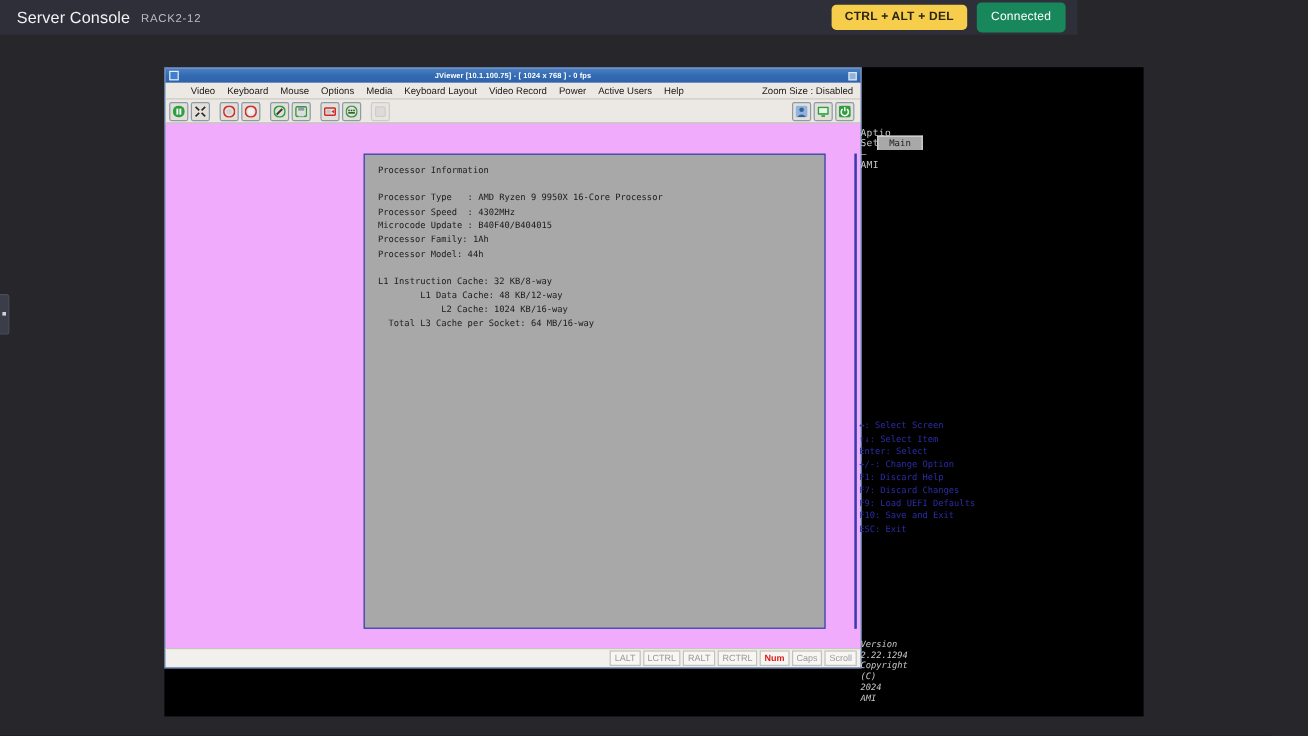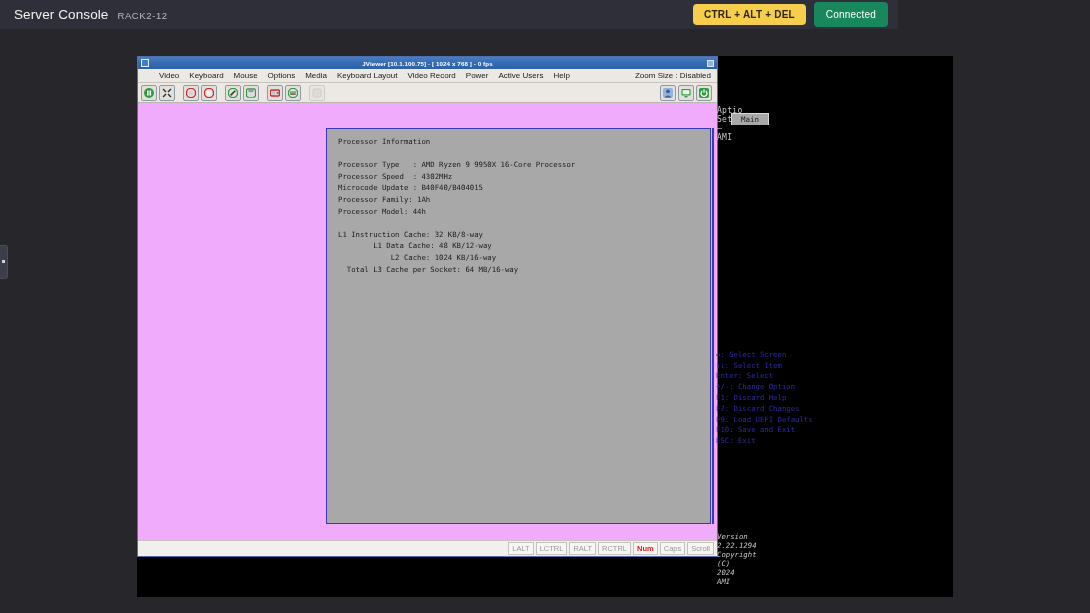--- a/index.html
+++ b/index.html
@@ -123,28 +123,28 @@
     position: absolute; left: 0; right: 0; top: 3px; text-align: center;
     color: #c8c8c8; font-size: 8px; letter-spacing: .3px;
   }
   #bios-tabs { position: absolute; left: 14px; bottom: 0; display: flex; }
   #bios-tabs .tab {
     background: #a8a8a8; color: #202020; font-size: 7.5px;
     padding: 1px 9px 1px 9px; border: 1px solid #d8d8d8;
     border-bottom: none; cursor: pointer;
   }
   #bios-body {
-    flex: 1 1 auto; display: flex; padding: 3px 3px 2px 3px; gap: 0;
+    flex: 1 1 auto; display: flex; padding: 3px 3px 2px 3px; gap: 12px;
   }
   #bios-left {
     width: 385px; border: 1px solid #3838b8; background: #a8a8a8;
     padding: 7px 0 0 11px;
   }
   #bios-right {
-    flex: 1 1 auto; margin-left: 1px; border: 1px solid #3838b8;
+    flex: 1 1 auto; margin-left: 12px; border: 1px solid #3838b8;
     background: #a8a8a8; position: relative;
   }
   .bios-line {
     font-size: 7.3px; line-height: 11.6px; color: #1a1a1a;
     white-space: pre; letter-spacing: 0px;
   }
   .bios-blank { height: 11.6px; }
   #help-list {
     position: absolute; left: 3px; bottom: 76px; width: 100%;
   }

